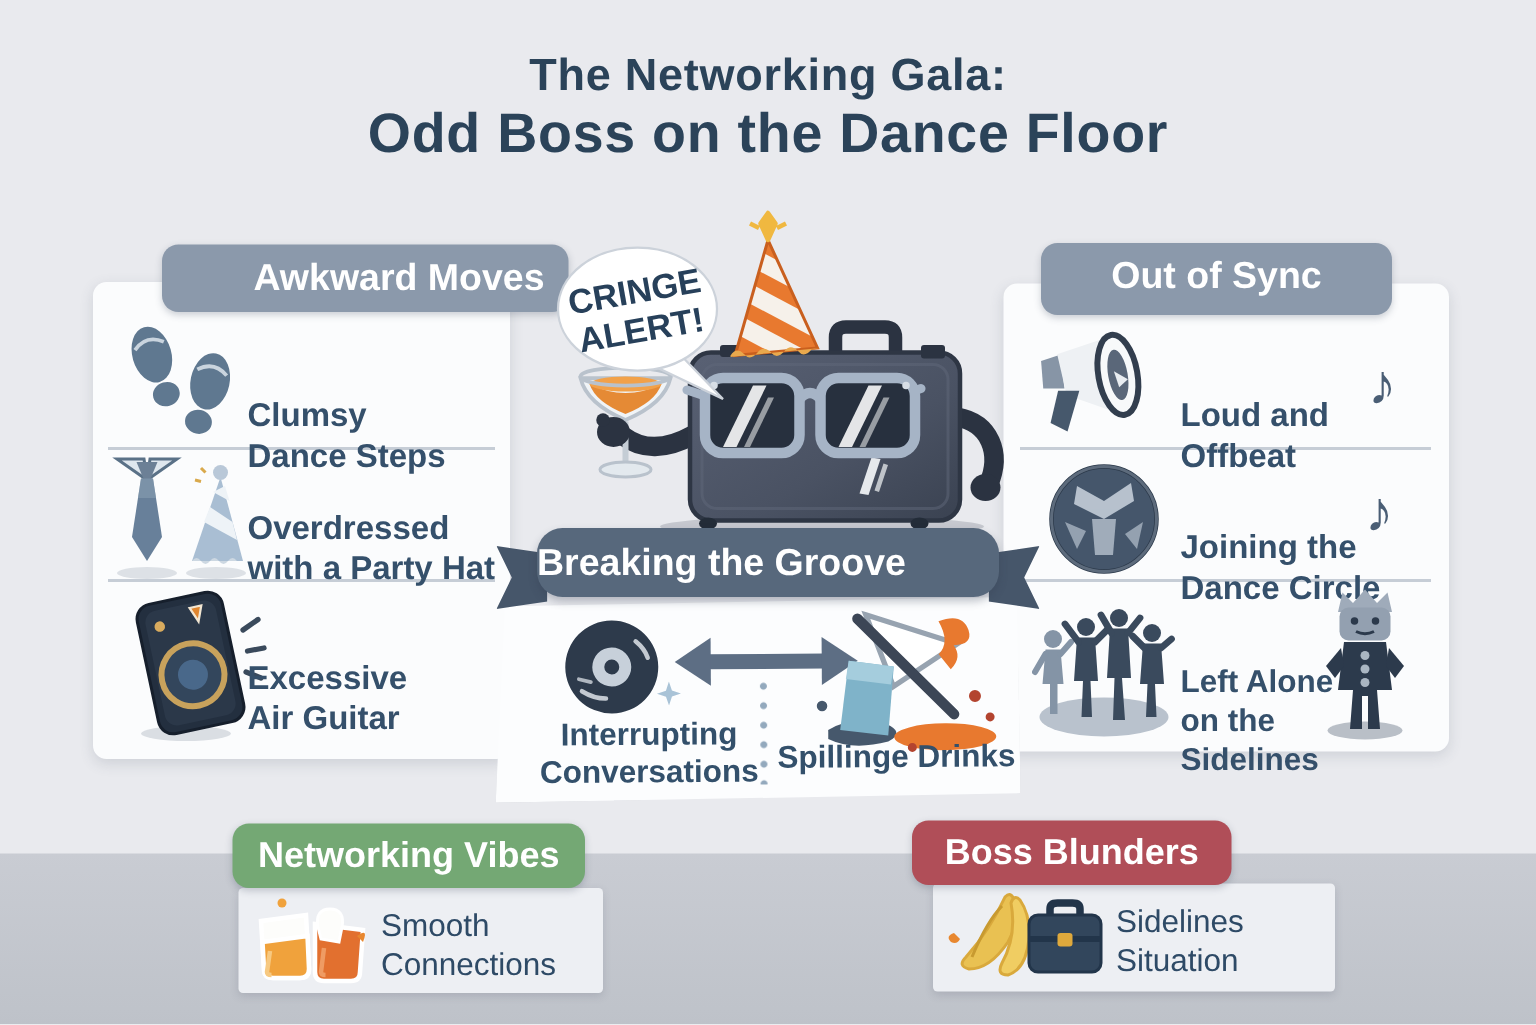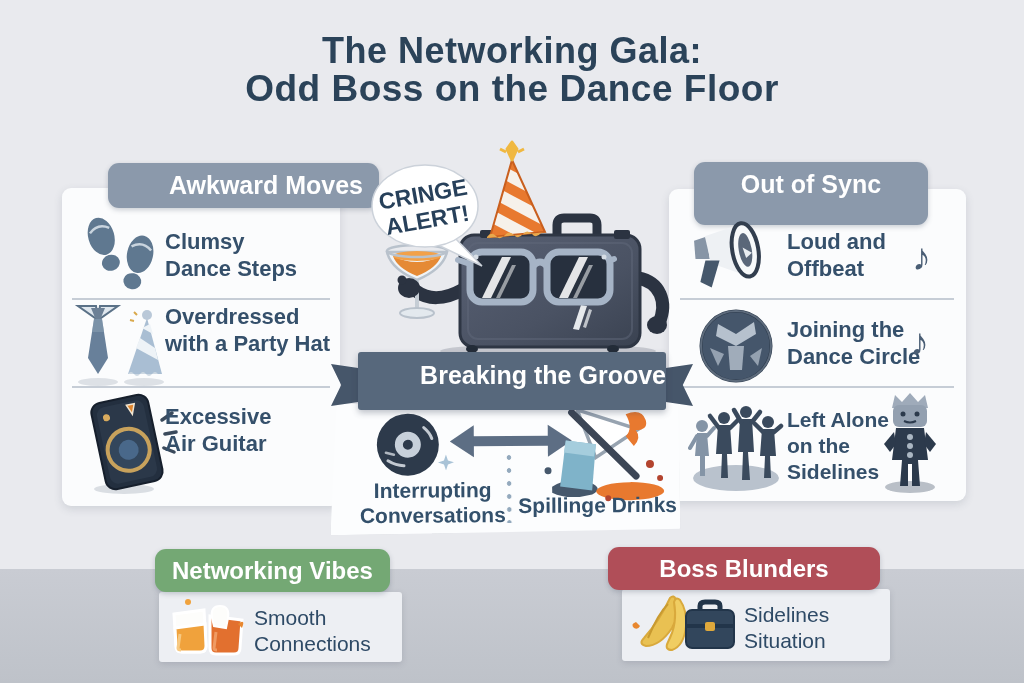--- a/index.html
+++ b/index.html
@@ -8,33 +8,33 @@
     background:#e9eaee;
     font-family:"Liberation Sans","DejaVu Sans",sans-serif;
     -webkit-font-smoothing:antialiased;
   }
   .abs{position:absolute;}
   
   #floor{left:0; top:569px; width:1024px; height:114px;
     background:linear-gradient(#c9ccd3,#bec2c9);}
   
   #title{left:0; right:0; top:34px; text-align:center; color:#2b4359; font-weight:bold;}
-  #title .t1{font-size:36px; line-height:34px; letter-spacing:.5px;}
+  #title .t1{font-size:30px; line-height:34px; letter-spacing:.5px;}
   #title .t2{font-size:37px; line-height:42px; letter-spacing:.5px;}
   
   .card{background:#fbfcfd; border-radius:9px; box-shadow:0 3px 9px rgba(70,80,100,.16);}
   .pill{border-radius:11px; color:#fff; font-weight:bold; font-size:25px;
     text-align:center; box-shadow:0 2px 5px rgba(60,70,90,.25);}
   .pill-gray{background:#8b99ab;}
   .divider{height:2px; background:#c6cdd6;}
-  .itemtext{color:#35506b; font-weight:bold; font-size:22px; line-height:27px;}
+  .itemtext{color:#35506b; font-weight:bold; font-size:22px; line-height:27px;margin-top:35px;}
   .note{font-size:38px; color:#4a5e75; line-height:38px;}
   
-  #banner-main{left:358px; top:352px; width:308px; height:58px; background:#57687c;
-    border-radius:3px; color:#fff; font-weight:bold; font-size:25px; text-align:right;
+  #banner-main{left:358px; top:352px; width:308px; height:46px; background:#57687c;
+    border-radius:17px; color:#fff; font-weight:bold; font-size:25px; text-align:left;
     line-height:46px; box-shadow:0 3px 6px rgba(50,60,80,.3); z-index:6;}
   .fold{width:34px; height:42px; background:#46566a; top:364px; z-index:5;}
   #fold-left{left:331px; clip-path:polygon(0 0,100% 12%,100% 88%,0 100%,30% 50%);}
   #fold-right{left:659px; clip-path:polygon(0 12%,100% 0,70% 50%,100% 100%,0 88%);}
   
   #paper{left:330px; top:399px; width:350px; height:135px; background:#fcfdfe;
     clip-path:polygon(2% 3%,99.5% 0%,100% 97%,0% 100%);
     box-shadow:0 4px 9px rgba(60,70,90,.18); z-index:4; transform:rotate(-.4deg);}
   .caption{color:#33506b; font-weight:bold; font-size:21px; line-height:25px; text-align:center; white-space:nowrap;}
   #dotline{left:176px; top:52px; width:6px; height:72px;
@@ -122,21 +122,21 @@
       <path d="M83,42 L94,40"></path>
       <path d="M82,56 L92,60"></path>
     </g>
   </svg>
   <div class="abs itemtext" style="left:165px;top:403px;">
     <div>Excessive</div>
     <div>Air Guitar</div>
   </div>
 
   <div class="abs card" style="left:669px;top:189px;width:297px;height:312px;"></div>
-  <div class="abs pill pill-gray" style="left:694px;top:162px;width:234px;height:63px;line-height:45px;">
+  <div class="abs pill pill-gray" style="left:694px;top:162px;width:234px;height:48px;line-height:45px;">
     <span>Out of Sync</span>
   </div>
   <div class="abs divider" style="left:680px;top:298px;width:274px;"></div>
   <div class="abs divider" style="left:680px;top:386px;width:274px;"></div>
 
   <svg class="abs" style="left:686px;top:216px;" width="90" height="84" viewBox="0 0 90 84">
     <g transform="rotate(8 45 42)">
       <path d="M6,30 L18,24 L24,46 L10,48 Z" fill="#8795a6"></path>
       <path d="M16,24 L52,6 L66,58 L26,50 Z" fill="#eef1f4" stroke="#39455500" stroke-width="0"></path>
       <ellipse cx="58" cy="32" rx="13" ry="27" transform="rotate(-18 58 32)" fill="#f7f9fa" stroke="#323e4e" stroke-width="4"></ellipse>
@@ -353,21 +353,21 @@
     <circle cx="18" cy="4" r="3" fill="#f0a23c"></circle>
     <path d="M10,36 L8,50 Q8,52 11,52" stroke="#f7c981" stroke-width="3" fill="none"></path>
     <path d="M46,34 L44,50 Q44,52 47,52" stroke="#ef9b63" stroke-width="3" fill="none"></path>
   </svg>
   <div class="abs btext" style="left:254px;top:605px;">
     <div>Smooth</div>
     <div>Connections</div>
   </div>
 
   <div class="abs bcard" style="left:622px;top:589px;width:268px;height:72px;"></div>
-  <div class="abs pill pill-red bpill" style="left:608px;top:547px;width:272px;">
+  <div class="abs pill pill-red bpill" style="left:608px;top:547px;width:213px;">
     <span>Boss Blunders</span>
   </div>
   <svg class="abs" style="left:630px;top:594px;" width="108" height="64" viewBox="0 0 108 64">
     <g>
       <path d="M40,4 Q30,26 14,44 Q8,50 16,52 Q30,52 42,34 Q50,20 46,6 Q44,0 40,4 Z" fill="#e9c152" stroke="#d9a93c" stroke-width="2"></path>
       <path d="M44,8 Q48,30 38,48 Q34,56 42,56 Q54,52 56,32 Q57,16 50,6 Q46,2 44,8 Z" fill="#f0cd62" stroke="#d9a93c" stroke-width="2"></path>
       <path d="M38,10 Q28,20 18,44" stroke="#c89a30" stroke-width="2" fill="none"></path>
       <path d="M6,28 q-6,2 -2,6 q4,2 6,-2" fill="#e8872f"></path>
     </g>
     <g>

